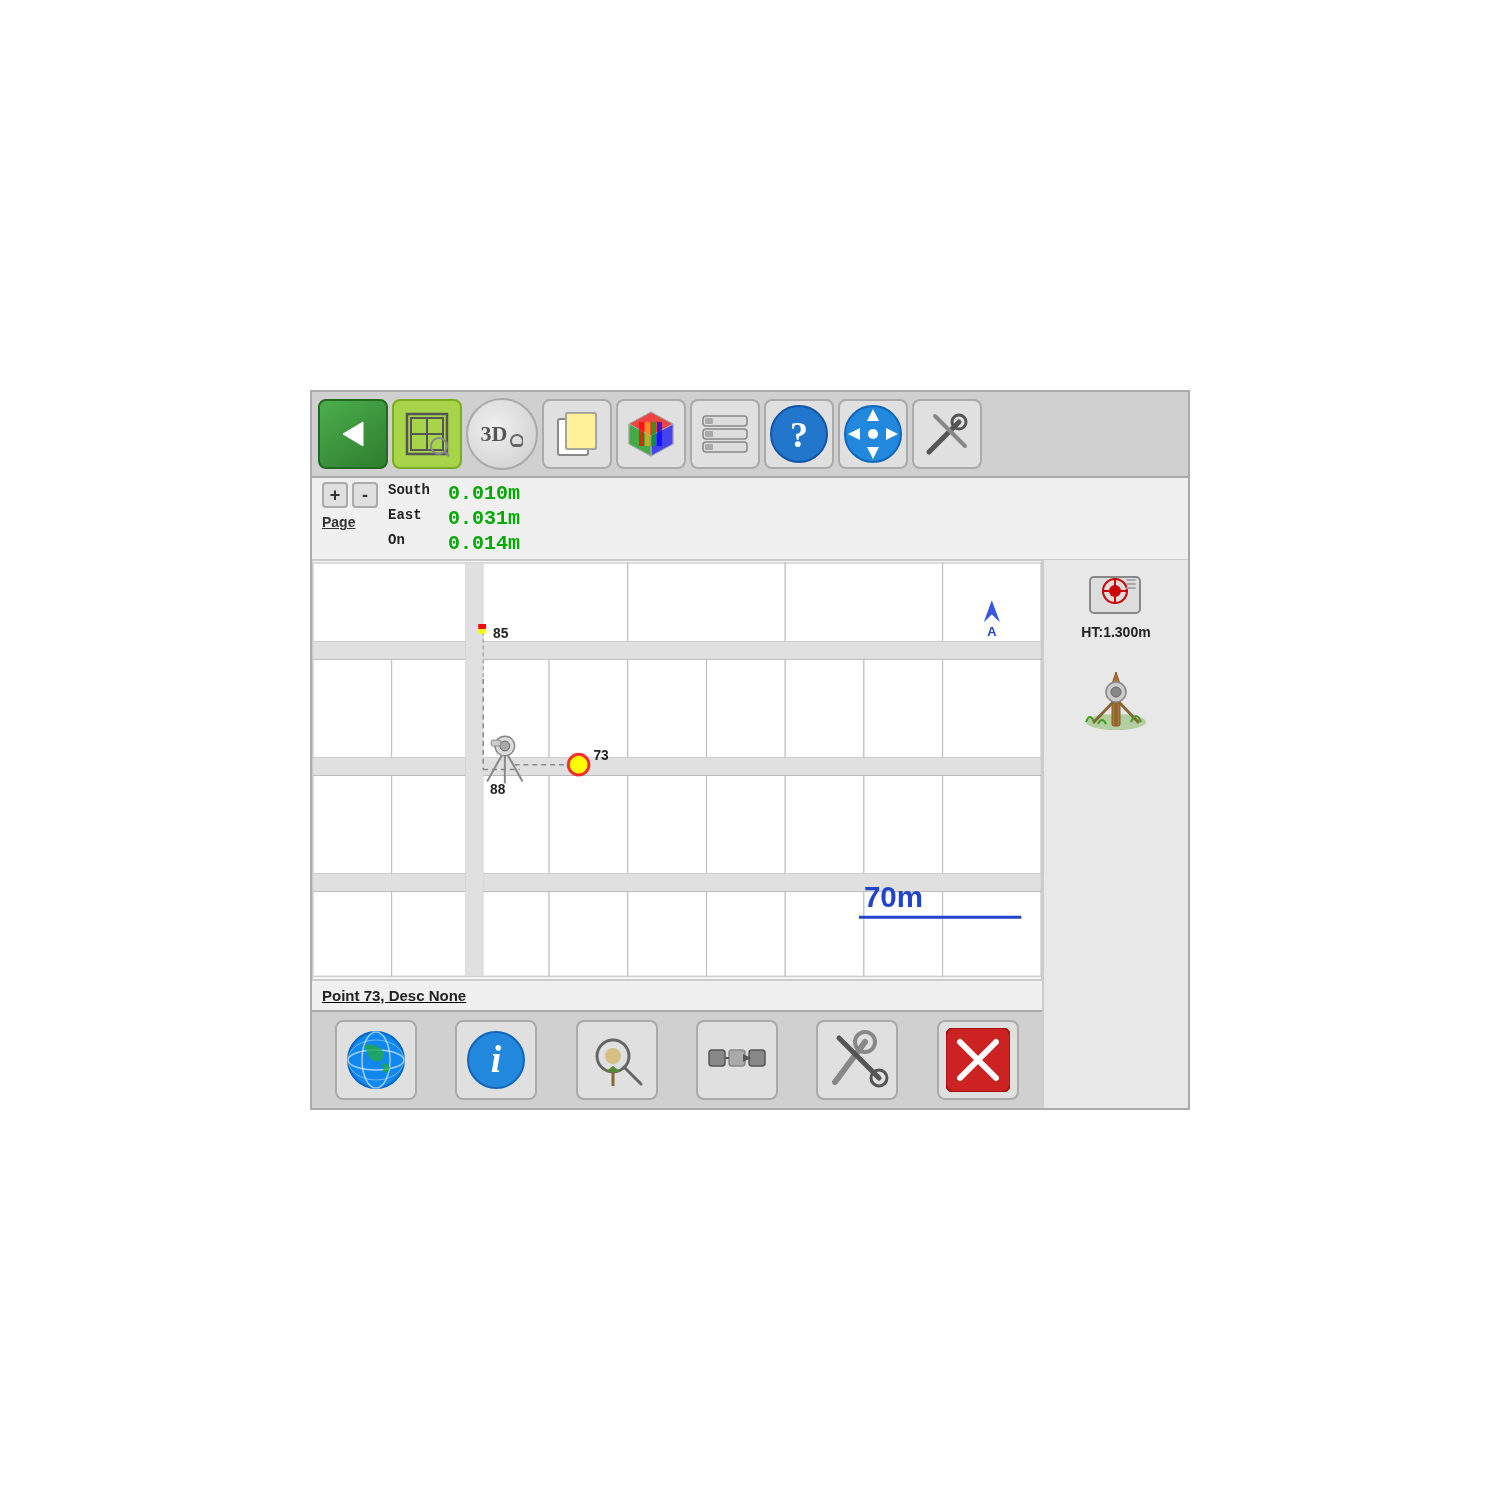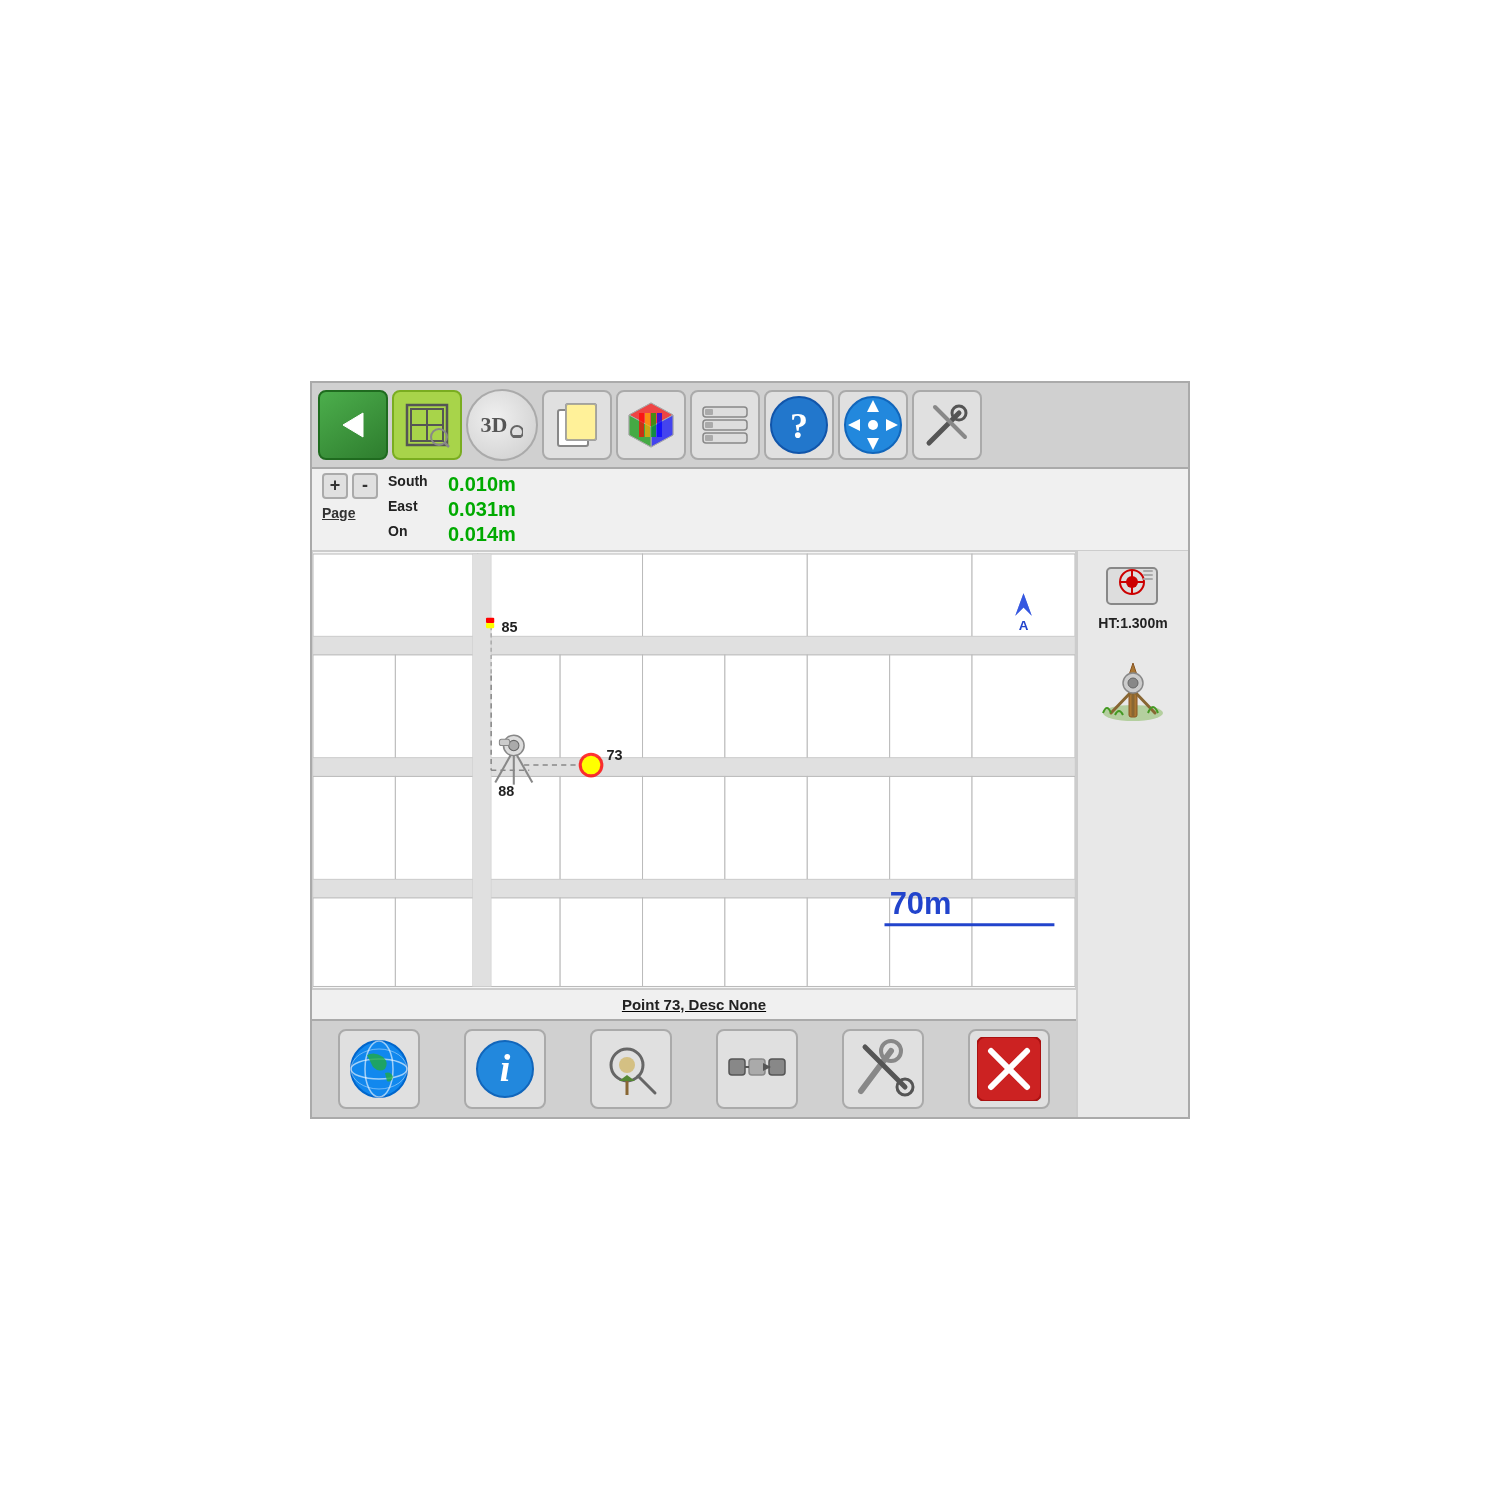--- a/index.html
+++ b/index.html
@@ -99,20 +99,21 @@
       text-decoration: underline;
     }
     .coord-table {
       display: flex;
       flex-direction: column;
       gap: 2px;
     }
     .coord-row {
       display: flex;
       gap: 10px;
+      font-family: Liberation Mono, monospace;
     }
     .coord-label {
       font-size: 14px;
       font-weight: bold;
       color: #222;
       width: 50px;
     }
     .coord-value {
       font-size: 20px;
       font-weight: bold;
@@ -137,21 +138,20 @@
       height: 420px;
       overflow: hidden;
     }
     .map-label-bar {
       background: #f0f0f0;
       border-top: 1px solid #ccc;
       padding: 6px 10px;
       font-size: 15px;
       font-weight: bold;
       color: #222;
-      text-align: center;
     }
     
     .bottom-toolbar {
       display: flex;
       background: #d0d0d0;
       border-top: 2px solid #aaa;
       padding: 8px 6px;
       gap: 4px;
       align-items: center;
       justify-content: space-around;
@@ -163,21 +163,21 @@
       border: 2px solid #aaa;
       background: #e0e0e0;
       display: flex;
       align-items: center;
       justify-content: center;
       cursor: pointer;
       overflow: hidden;
     }
     
     .right-panel {
-      width: 112px;
+      width: 146px;
       background: #e8e8e8;
       border-left: 2px solid #ccc;
       display: flex;
       flex-direction: column;
       align-items: center;
       padding: 10px 6px;
       gap: 14px;
     }
     .ht-display {
       display: flex;

